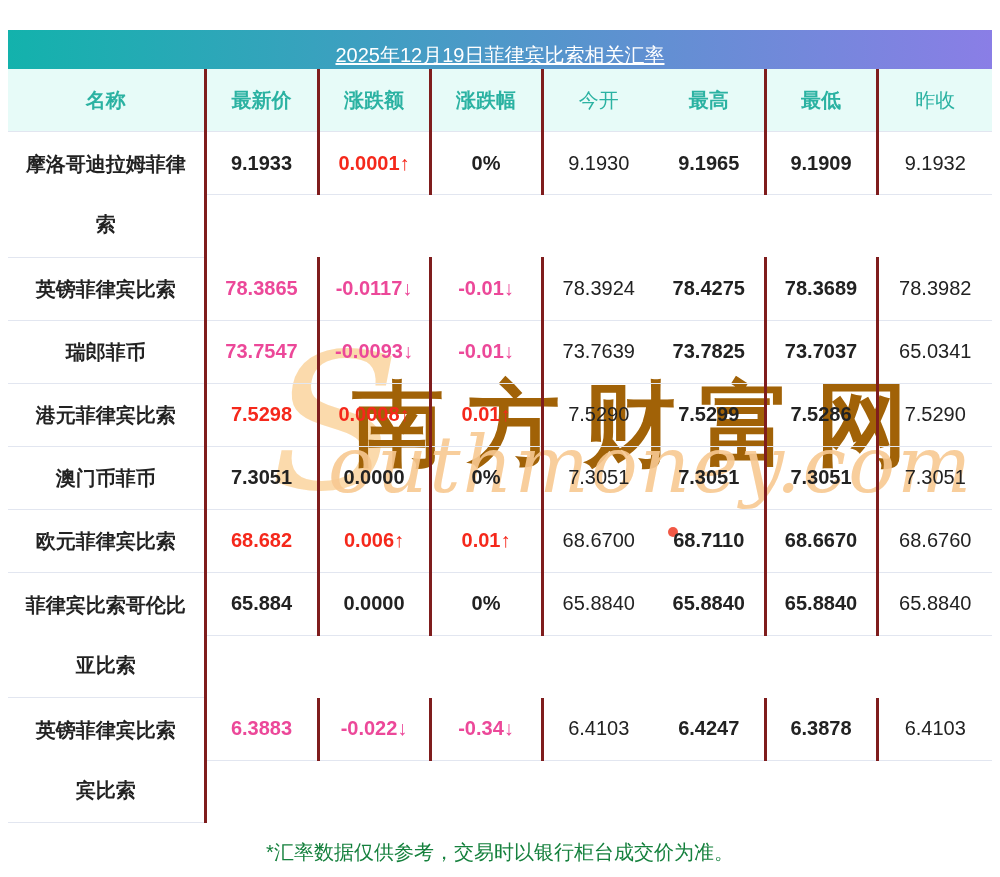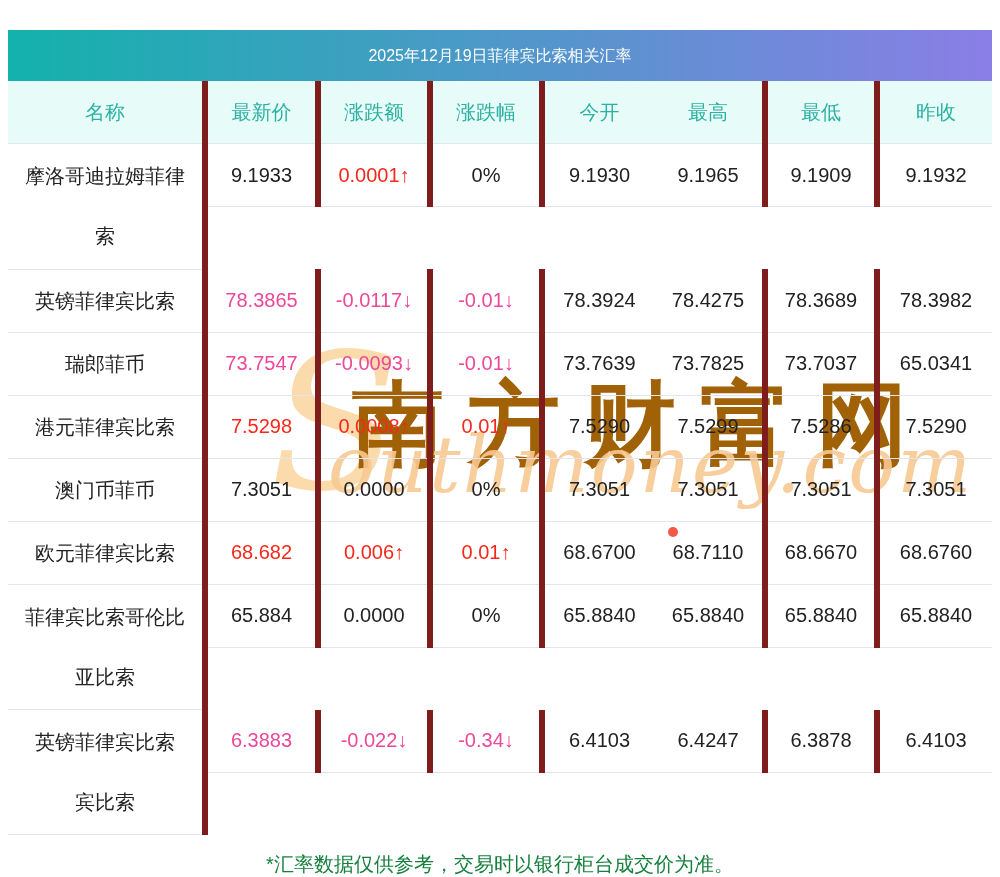--- a/index.html
+++ b/index.html
@@ -23,40 +23,40 @@
     position:absolute;left:328px;top:426px;
     font-family:"DejaVu Serif",serif;font-style:italic;
     font-size:78px;line-height:1;letter-spacing:2px;color:#f8c992;opacity:.9;text-align:center;
   }
   .wm-dot{
     position:absolute;left:668px;top:527px;width:10px;height:10px;
     border-radius:50%;background:#ef3b24;opacity:.85;
   }
   
   .title-bar{
-    margin:30px 8px 0 8px;height:51px;
+    margin:30px 8px 0 8px;height:39px;
     background:linear-gradient(90deg,#13b2ac,#8a7ee6);
-    color:#ffffff;font-size:16px;text-align:center;line-height:51px;
-    position:relative;z-index:1;
+    color:#ffffff;font-size:20px;text-align:center;line-height:51px;
+    position:relative;z-index:1;text-decoration:underline;
   }
   
   table.rates{
     border-collapse:collapse;table-layout:fixed;width:984px;margin-left:8px;
     position:relative;z-index:1;background:transparent;
   }
   th{
     height:60px;background:#e7fbf8;color:#2bb2a2;font-weight:normal;
     font-size:20px;text-align:center;vertical-align:middle;
     border-bottom:1px solid #e2e6f0;
   }
   td{
     height:60px;text-align:center;vertical-align:middle;font-size:20px;
     color:#222222;border-bottom:1px solid #e2e6f0;background:transparent;
   }
-  .br{border-right:6px solid #7f1d1d;}
+  .br{border-right:3px solid #7f1d1d;font-weight:bold;}
   td.nm{white-space:pre-line;line-height:60px;}
   td.cont{border-bottom:none;border-right:none;}
   .c-black{color:#222222;}
   .c-red{color:#f5281b;}
   .c-green{color:#ec4899;}
   
   .footnote{
     margin-top:16px;text-align:center;color:#15803d;font-size:20px;
     position:relative;z-index:1;
   }

